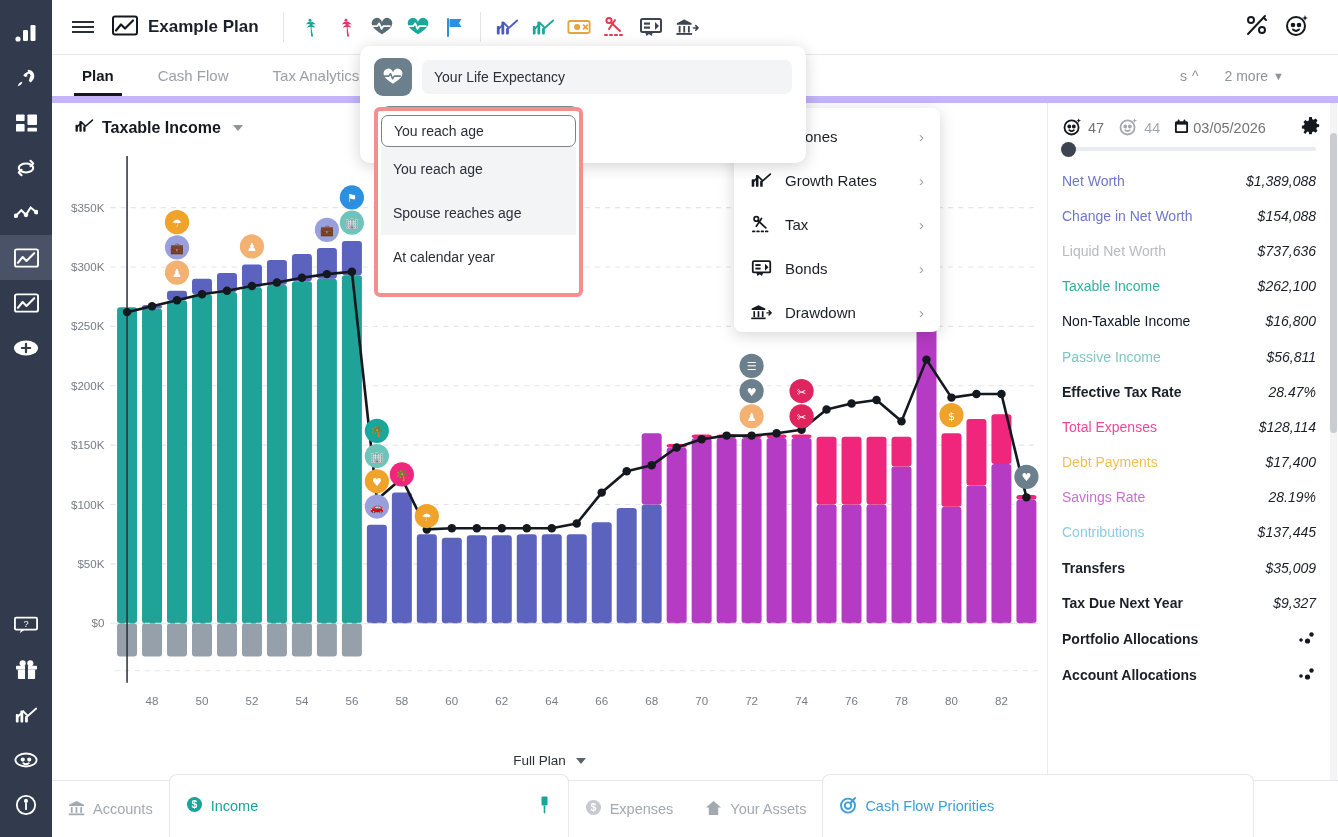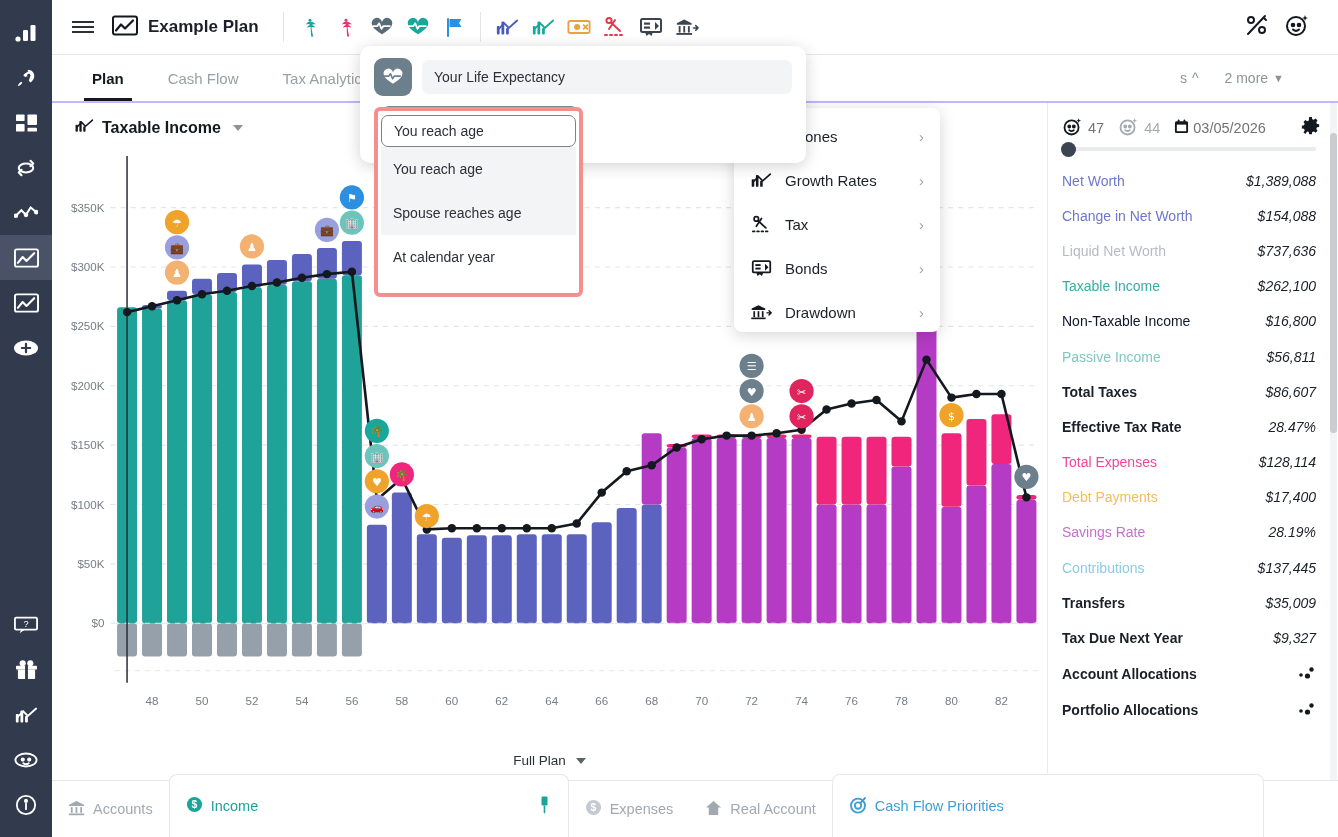--- a/index.html
+++ b/index.html
@@ -36,22 +36,22 @@
   .hamburger { width: 34px; height: 34px; display:flex; align-items:center; justify-content:center; cursor: pointer; }
   .hamburger span { display:block; width:22px; height:2px; background:#2b2f38; margin:3px 0; }
   .plan-title { display: flex; align-items: center; gap: 10px; margin-left: 12px; margin-right: 16px; }
   .plan-title .ptxt { font-weight: bold; font-size: 17px; color: #1b1f28; white-space: nowrap; }
   .vdiv { width: 1px; height: 30px; background: #e2e4e8; margin: 0 8px; }
   .ticon { width: 36px; height: 36px; display: flex; align-items: center; justify-content: center; cursor: pointer; }
   .topright { margin-left: auto; display: flex; align-items: center; gap: 14px; padding-right: 14px; }
 
   
   .tabsrow {
-    height: 48px; border-bottom: 2px solid #c4b5fd; display: flex; align-items: stretch;
-    padding-left: 18px; background: #fff; position: relative; z-index: 3;
+    height: 48px; border-bottom: 7px solid #c4b5fd; display: flex; align-items: stretch;
+    padding-left: 8px; background: #fff; position: relative; z-index: 3;
   }
   .tab {
     display: flex; align-items: center; padding: 0 22px; font-size: 15px; color: #9aa0a8;
     cursor: pointer; position: relative;
   }
   .tab.active { color: #14181f; font-weight: bold; }
   .tab.active::after {
     content:''; position: absolute; left: 14px; right: 14px; bottom: 0; height: 3px; background: #14181f;
   }
   .tabsrow .right-tabs { margin-left: auto; display: flex; align-items: center; gap: 26px; padding-right: 14px; font-size: 14px; color: #8d939b; }
@@ -723,24 +723,20 @@
             </div>
             <div class="srow">
               <span class="lbl" style="color: #0f172a;">Non-Taxable Income</span>
               <span class="val">$16,800</span>
             </div>
             <div class="srow">
               <span class="lbl" style="color: rgb(127, 199, 192);">Passive Income</span>
               <span class="val">$56,811</span>
             </div>
             <div class="srow">
-              <span class="lbl" style="color: rgb(27, 31, 40); font-weight: bold;">Total Taxes</span>
-              <span class="val">$86,607</span>
-            </div>
-            <div class="srow">
               <span class="lbl" style="color: rgb(27, 31, 40); font-weight: bold;">Effective Tax Rate</span>
               <span class="val">28.47%</span>
             </div>
             <div class="srow">
               <span class="lbl" style="color: #ec4899;">Total Expenses</span>
               <span class="val">$128,114</span>
             </div>
             <div class="srow">
               <span class="lbl" style="color: rgb(239, 192, 90);">Debt Payments</span>
               <span class="val">$17,400</span>
@@ -755,29 +751,29 @@
             </div>
             <div class="srow">
               <span class="lbl" style="color: rgb(27, 31, 40); font-weight: bold;">Transfers</span>
               <span class="val">$35,009</span>
             </div>
             <div class="srow">
               <span class="lbl" style="color: rgb(27, 31, 40); font-weight: bold;">Tax Due Next Year</span>
               <span class="val">$9,327</span>
             </div>
             <div class="srow">
-              <span class="lbl" style="color: rgb(27, 31, 40); font-weight: bold;">Account Allocations</span>
+              <span class="lbl" style="color: rgb(27, 31, 40); font-weight: bold;">Portfolio Allocations</span>
               <span class="dot-icon"><svg width="18" height="14" viewBox="0 0 18 14" fill="#14181f">
                   <circle cx="3" cy="10" r="1.8"></circle>
                   <circle cx="9.5" cy="11" r="2.6"></circle>
                   <circle cx="13.5" cy="4.5" r="2.2"></circle>
                 </svg></span>
             </div>
             <div class="srow">
-              <span class="lbl" style="color: rgb(27, 31, 40); font-weight: bold;">Portfolio Allocations</span>
+              <span class="lbl" style="color: rgb(27, 31, 40); font-weight: bold;">Account Allocations</span>
               <span class="dot-icon"><svg width="18" height="14" viewBox="0 0 18 14" fill="#14181f">
                   <circle cx="3" cy="10" r="1.8"></circle>
                   <circle cx="9.5" cy="11" r="2.6"></circle>
                   <circle cx="13.5" cy="4.5" r="2.2"></circle>
                 </svg></span>
             </div>
           </div>
         <div class="vscroll">
           <div class="thumb" style="top:30px;height:300px"></div>
         </div>
@@ -820,21 +816,21 @@
             </svg>
         </span>
         <span>Expenses</span>
       </div>
       <div class="bcat">
         <span>
           <svg width="17" height="16" viewBox="0 0 18 17" fill="#a3a9b1">
               <path d="M9 1l8 7h-3v8H4V8H1z"></path>
             </svg>
         </span>
-        <span>Real Account</span>
+        <span>Your Assets</span>
       </div>
       <div class="bcat card cfp">
         <span>
           <svg width="18" height="18" viewBox="0 0 18 18" fill="none" stroke="#3d9fd6" stroke-width="1.9">
               <circle cx="9" cy="9.6" r="7"></circle>
               <circle cx="9" cy="9.6" r="3.2"></circle>
               <path d="M11.5 7l4.5-5" stroke-linecap="round"></path>
             </svg>
         </span>
         <span>Cash Flow Priorities</span>

